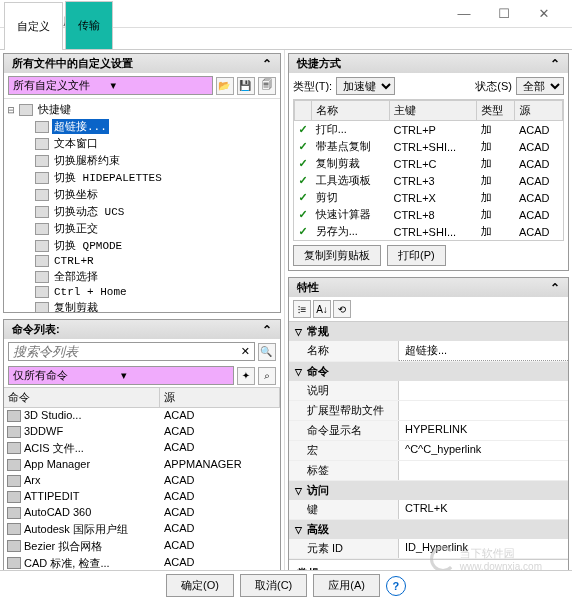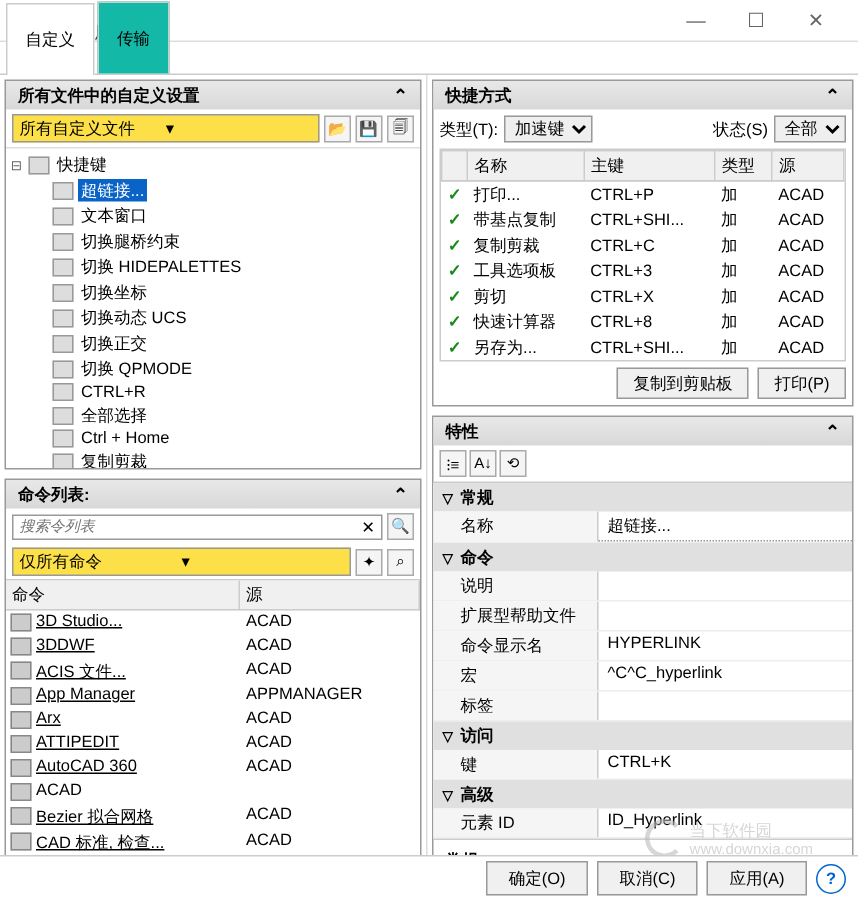--- a/index.html
+++ b/index.html
@@ -14,59 +14,59 @@
 .tab.inactive { background: #14b8a6; }
 .main { display: flex; height: 550px; background: #fff; }
 .col { display: flex; flex-direction: column; }
 .left { width: 285px; border-right: 1px solid #ddd; }
 .right { width: 287px; }
 .panel { border: 1px solid #999; margin: 3px; display: flex; flex-direction: column; }
 .panel-hdr { background: linear-gradient(#e8e8e8,#d8d8d8); padding: 2px 8px; font-weight: bold; display: flex; align-items: center; }
 .panel-hdr .t { flex: 1; }
 .panel-hdr .btn { margin-left: 2px; font-size: 12px; cursor: pointer; }
 .toolbar { display: flex; align-items: center; padding: 3px 4px; gap: 3px; border-bottom: 1px solid #ddd; }
-.dropdown { flex: 1; border: 1px solid #999; padding: 1px 4px; background: #fde047; display: flex; align-items: center; }
+.dropdown { flex: 1; border: 1px solid #999; padding: 1px 4px; background: #f0abfc; display: flex; align-items: center; }
 .dropdown span { flex: 1; }
 .icon-btn { width: 18px; height: 18px; border: 1px solid #aaa; background: #f5f5f5; display: flex; align-items: center; justify-content: center; font-size: 10px; cursor: pointer; }
 .tree { flex: 1; overflow: auto; background: #fff; padding: 2px; }
 .tree-node { display: flex; align-items: center; padding: 1px 0; white-space: nowrap; }
 .tree-node .exp { width: 10px; text-align: center; color: #666; cursor: pointer; font-size: 9px; }
 .tree-node .ic { width: 14px; height: 12px; margin: 0 3px; background: #ddd; border: 1px solid #999; font-size: 7px; text-align: center; }
-.tree-node .lbl { padding: 0 2px; }
+.tree-node .lbl { padding: 0 2px; font-family: Liberation Mono, monospace; }
 .tree-node.selected .lbl { background: #0a64c8; color: #fff; }
 .tree-children { padding-left: 16px; }
 .splitter { height: 3px; background: #ddd; cursor: row-resize; }
 .search-bar { display: flex; align-items: center; padding: 3px 4px; gap: 3px; }
 .search-box { flex: 1; border: 1px solid #999; background: #fff; display: flex; align-items: center; padding: 1px 4px; }
-.search-box input { border: none; outline: none; flex: 1; font-style: italic; color: #999; font-size: 10px; }
+.search-box input { border: none; outline: none; flex: 1; font-style: italic; color: #999; font-size: 13px; }
 .filter-row { display: flex; align-items: center; padding: 2px 4px; gap: 3px; }
 .cmd-list { flex: 1; overflow: auto; border-top: 1px solid #ccc; }
 .cmd-hdr { display: flex; background: #f0f0f0; border-bottom: 1px solid #ccc; }
 .cmd-hdr div { padding: 2px 4px; border-right: 1px solid #ccc; }
 .cmd-row { display: flex; padding: 1px 2px; }
 .cmd-row .ic { width: 14px; height: 12px; margin: 1px 3px 1px 1px; background: #ccc; border: 1px solid #888; }
-.cmd-row .c1 { width: 140px; overflow: hidden; text-decoration: underline; }
+.cmd-row .c1 { width: 140px; overflow: hidden; }
 .cmd-row .c2 { flex: 1; }
 .shortcut-filter { display: flex; align-items: center; padding: 4px; gap: 4px; }
 .shortcut-filter select { border: 1px solid #999; padding: 1px 2px; font-size: 11px; }
 .shortcut-tbl { flex: 1; overflow: auto; border: 1px solid #ccc; margin: 0 4px; }
 .shortcut-tbl table { width: 100%; border-collapse: collapse; }
 .shortcut-tbl th { background: #f0f0f0; border: 1px solid #ccc; padding: 2px 4px; text-align: left; font-weight: normal; }
 .shortcut-tbl td { padding: 1px 4px; }
 .shortcut-tbl .chk { color: #1a8a1a; font-weight: bold; }
-.shortcut-btns { display: flex; justify-content: flex-end; gap: 6px; padding: 4px; }
+.shortcut-btns { display: flex; justify-content: flex-start; gap: 6px; padding: 4px; }
 .btn-std { border: 1px solid #999; background: #f0f0f0; padding: 2px 10px; cursor: pointer; }
 .props { flex: 1; overflow: auto; background: #fff; }
 .prop-toolbar { padding: 3px 4px; display: flex; gap: 2px; border-bottom: 1px solid #ccc; }
 .prop-cat { background: #e0e0e0; padding: 2px 6px; font-weight: bold; display: flex; align-items: center; }
 .prop-cat .arr { width: 12px; font-size: 9px; }
 .prop-row { display: flex; border-bottom: 1px solid #eee; }
 .prop-row .k { width: 110px; padding: 2px 6px 2px 18px; background: #f5f5f5; border-right: 1px solid #ccc; }
 .prop-row .v { flex: 1; padding: 2px 6px; }
-.footer { position: absolute; bottom: 0; left: 0; right: 0; height: 30px; background: #fff; border-top: 1px solid #ccc; display: flex; align-items: center; justify-content: flex-end; gap: 6px; padding: 0 8px; }
+.footer { position: absolute; bottom: 0; left: 0; right: 0; height: 30px; background: #fff; border-top: 1px solid #ccc; display: flex; align-items: center; justify-content: center; gap: 6px; padding: 0 8px; }
 .footer .btn-std { padding: 3px 14px; }
 .footer .help { width: 20px; height: 20px; border-radius: 50%; border: 1px solid #06c; color: #06c; text-align: center; line-height: 18px; font-weight: bold; }
 .watermark { position: absolute; right: 30px; bottom: 28px; color: #bbb; font-size: 16px; display: flex; align-items: center; opacity: 0.6; pointer-events: none; }
 .watermark .o { width: 26px; height: 26px; border: 3px solid #bbb; border-radius: 50%; margin-right: 4px; border-right-color: transparent; }
 .dotted { border-bottom: 1px dotted #999; padding-bottom: 1px; }
 </style>
 </head>
 <body>
 
 <div class="titlebar">
@@ -229,20 +229,21 @@
               <span class="c1">ATTIPEDIT</span>
               <span class="c2">ACAD</span>
             </div>
             <div class="cmd-row">
               <span class="ic"></span>
               <span class="c1">AutoCAD 360</span>
               <span class="c2">ACAD</span>
             </div>
             <div class="cmd-row">
               <span class="ic"></span>
+              <span class="c1">Autodesk 国际用户组</span>
               <span class="c2">ACAD</span>
             </div>
             <div class="cmd-row">
               <span class="ic"></span>
               <span class="c1">Bezier 拟合网格</span>
               <span class="c2">ACAD</span>
             </div>
             <div class="cmd-row">
               <span class="ic"></span>
               <span class="c1">CAD 标准, 检查...</span>

